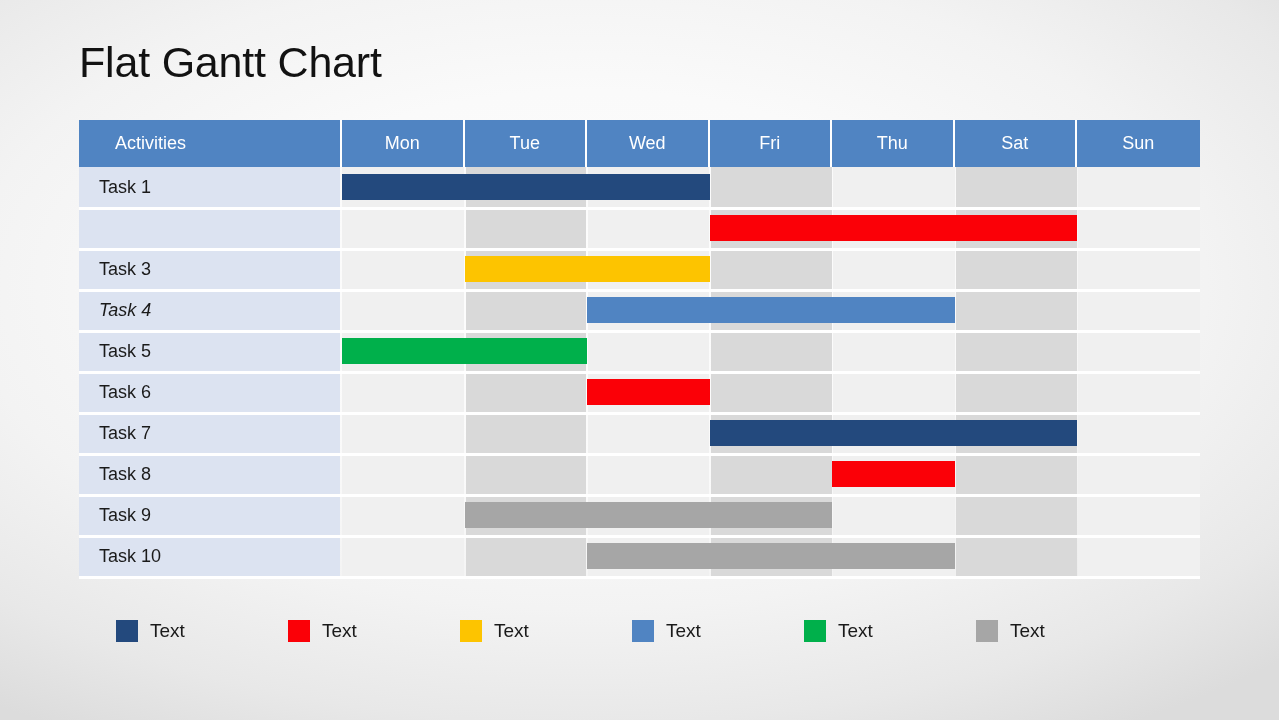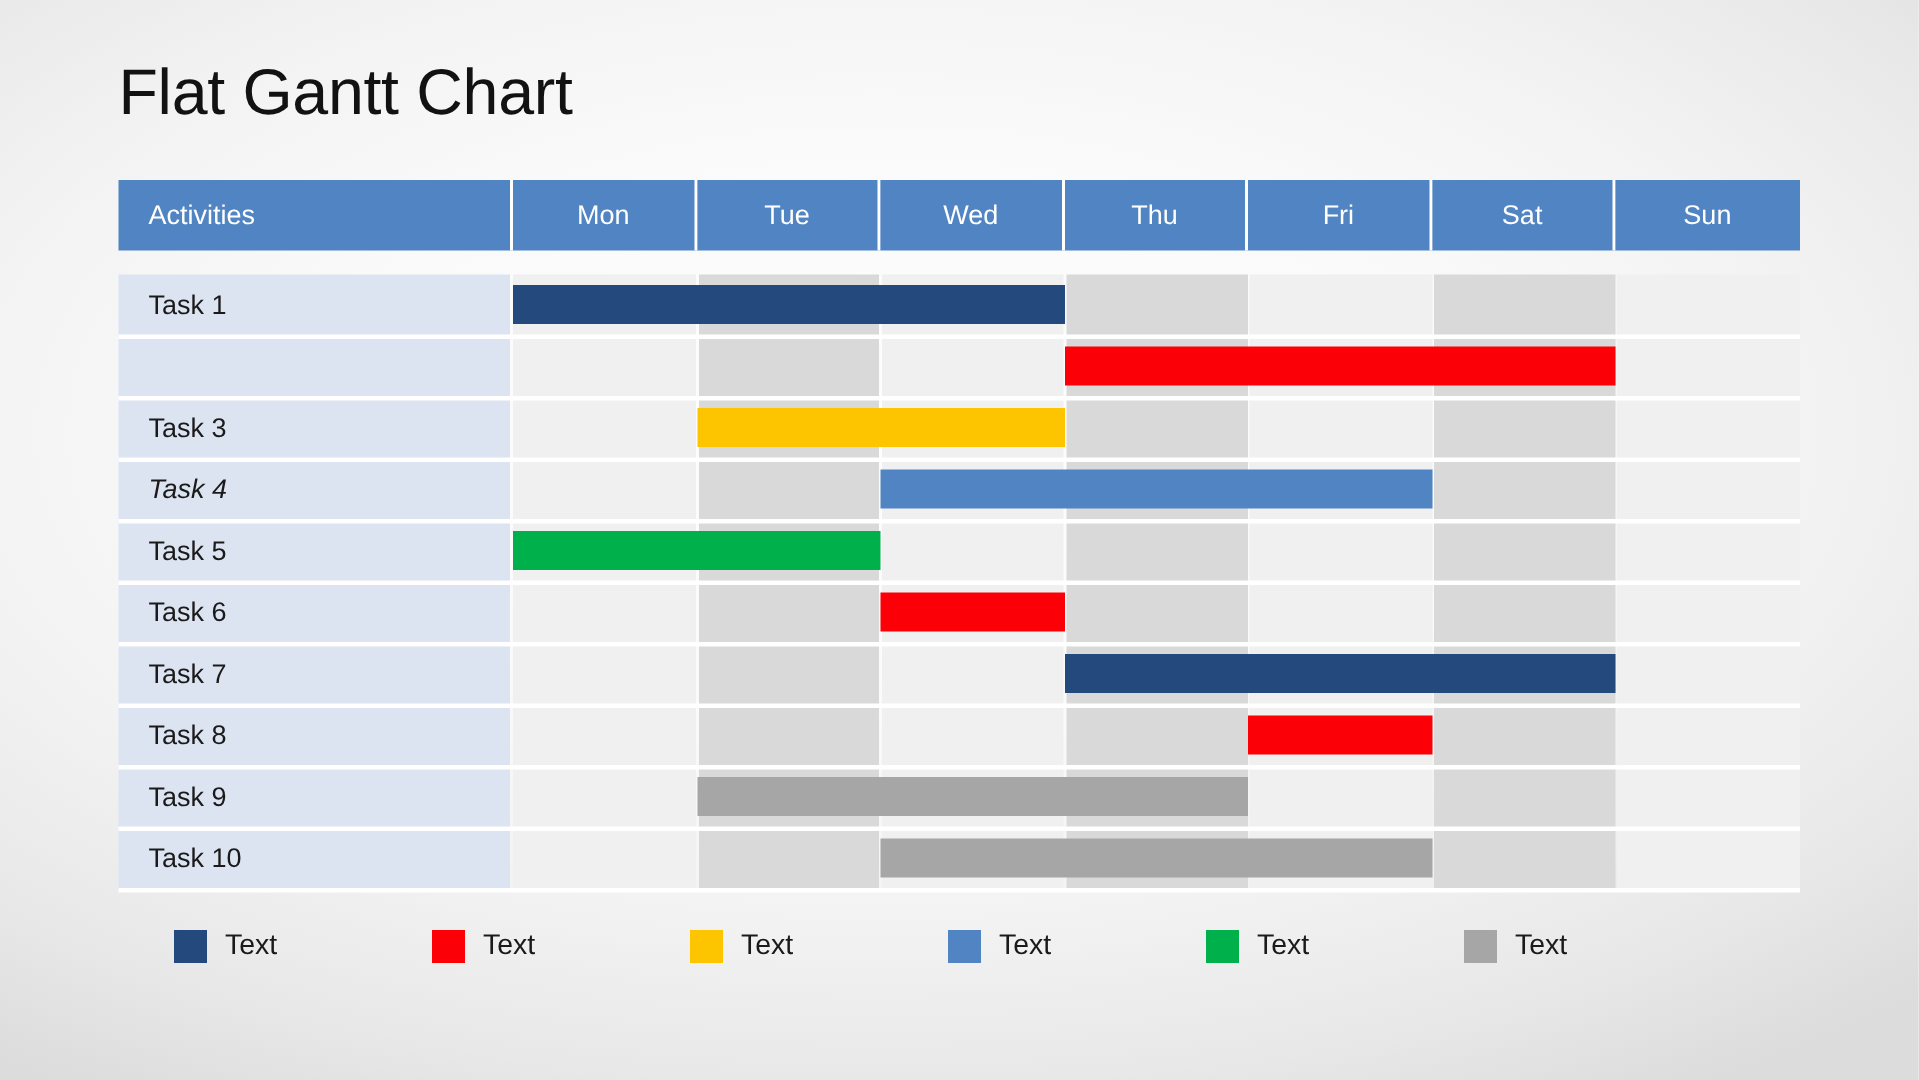--- a/index.html
+++ b/index.html
@@ -59,33 +59,33 @@
     color: #ffffff;
     font-size: 18px;
     display: flex;
     align-items: center;
     box-sizing: border-box;
     border-right: 2px solid #ffffff;
   }
   .hcell:last-child { border-right: none; text-align: center; }
   #hcell-activities {
     width: 263px;
-    padding-left: 20px;
+    padding-left: 36px;
     justify-content: flex-start;
   }
   .hcell-day {
     width: 122.5px;
     justify-content: center;
   }
 
   
   #body-grid {
     position: absolute;
     left: 0;
-    top: 63px;
+    top: 47px;
     width: 1121px;
     height: 410px;
   }
 
   
   .col-bg {
     position: absolute;
     top: 0;
     height: 410px;
   }
@@ -162,22 +162,22 @@
   <div id="title">Flat Gantt Chart</div>
 
   <div id="gantt">
 
     <div id="header-row">
       <div class="hcell" id="hcell-activities">Activities</div>
 
     <div class="hcell hcell-day">Mon</div>
         <div class="hcell hcell-day">Tue</div>
         <div class="hcell hcell-day">Wed</div>
+        <div class="hcell hcell-day">Fri</div>
         <div class="hcell hcell-day">Thu</div>
-        <div class="hcell hcell-day">Fri</div>
         <div class="hcell hcell-day">Sat</div>
         <div class="hcell hcell-day">Sun</div>
       </div>
 
     <div id="body-grid">
       <div class="col-bg label"></div>
       <div class="col-bg d0"></div>
       <div class="col-bg d1"></div>
       <div class="col-bg d2"></div>
       <div class="col-bg d3"></div>

